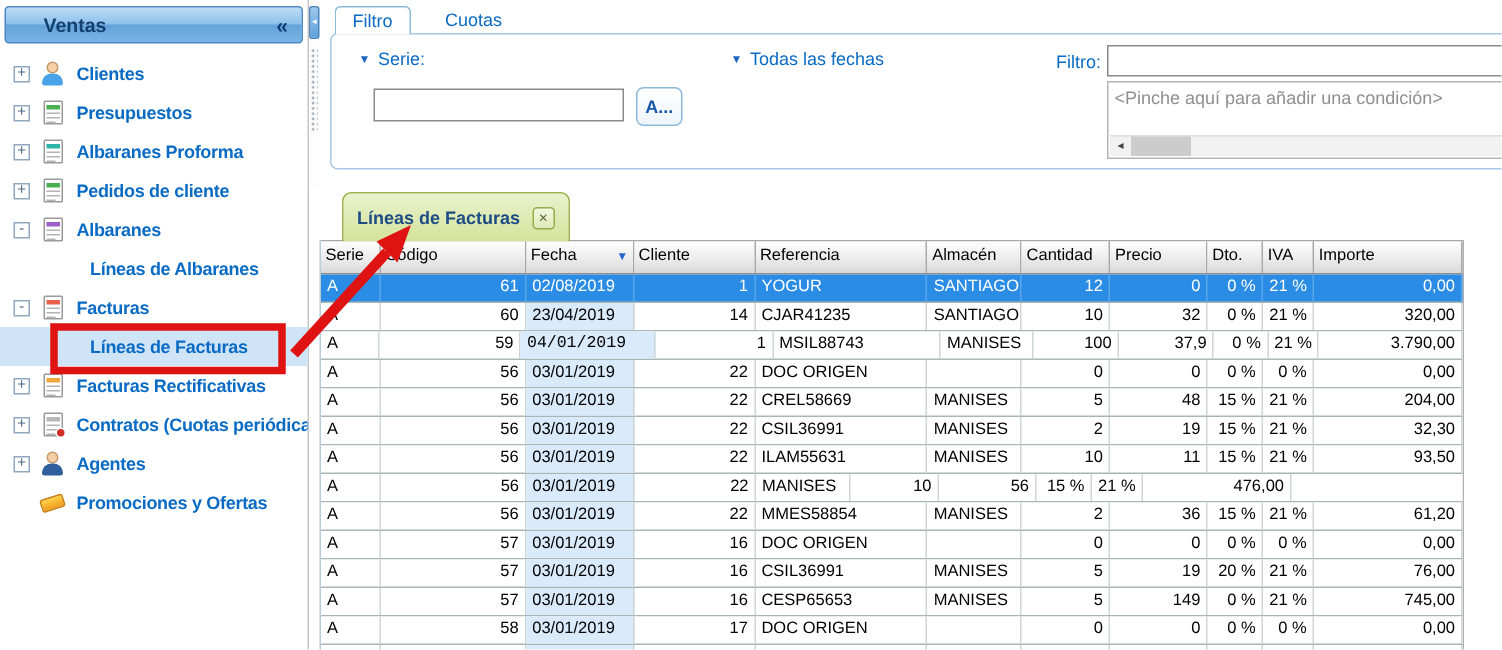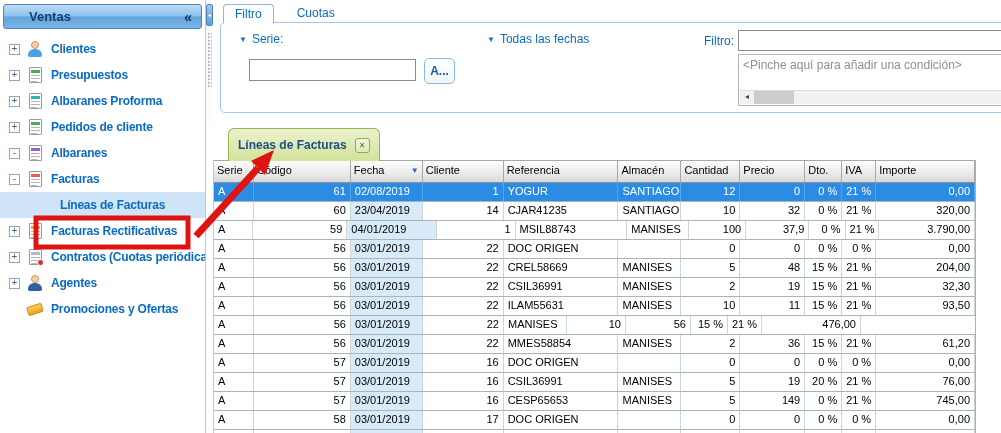--- a/index.html
+++ b/index.html
@@ -127,20 +127,23 @@
       <div class="tree-item">
         <span class="expand-box">+</span>
         <span class="icon document-icon" style="--accent: #49b04f;"></span>
         <span class="tree-label">Pedidos de cliente</span>
       </div>
       <div class="tree-item">
         <span class="expand-box">-</span>
         <span class="icon document-icon" style="--accent: #9a5fc8;"></span>
         <span class="tree-label">Albaranes</span>
       </div>
+      <div class="tree-item child">
+        <span class="tree-label">Líneas de Albaranes</span>
+      </div>
       <div class="tree-item">
         <span class="expand-box">-</span>
         <span class="icon document-icon" style="--accent: #e8604a;"></span>
         <span class="tree-label">Facturas</span>
       </div>
       <div class="tree-item child selected">
         <span class="tree-label">Líneas de Facturas</span>
       </div>
       <div class="tree-item">
         <span class="expand-box">+</span>
@@ -239,21 +242,21 @@
         <div class="td" style="width: 63px;">SANTIAGO</div>
         <div class="td a-r" style="width: 59px;">10</div>
         <div class="td a-r" style="width: 65px;">32</div>
         <div class="td a-r" style="width: 37px;">0 %</div>
         <div class="td a-r" style="width: 34px;">21 %</div>
         <div class="td a-r" style="width: 99px;">320,00</div>
       </div>
       <div class="tr">
         <div class="td" style="width: 40px;">A</div>
         <div class="td a-r" style="width: 97px;">59</div>
-        <div class="td col-fecha" style="width: 92px;">04/01/2019</div>
+        <div class="td col-fecha" style="width: 92px; font-family: Liberation Mono, monospace;">04/01/2019</div>
         <div class="td a-r" style="width: 81px;">1</div>
         <div class="td" style="width: 115px;">MSIL88743</div>
         <div class="td" style="width: 63px;">MANISES</div>
         <div class="td a-r" style="width: 59px;">100</div>
         <div class="td a-r" style="width: 65px;">37,9</div>
         <div class="td a-r" style="width: 37px;">0 %</div>
         <div class="td a-r" style="width: 34px;">21 %</div>
         <div class="td a-r" style="width: 99px;">3.790,00</div>
       </div>
       <div class="tr">

